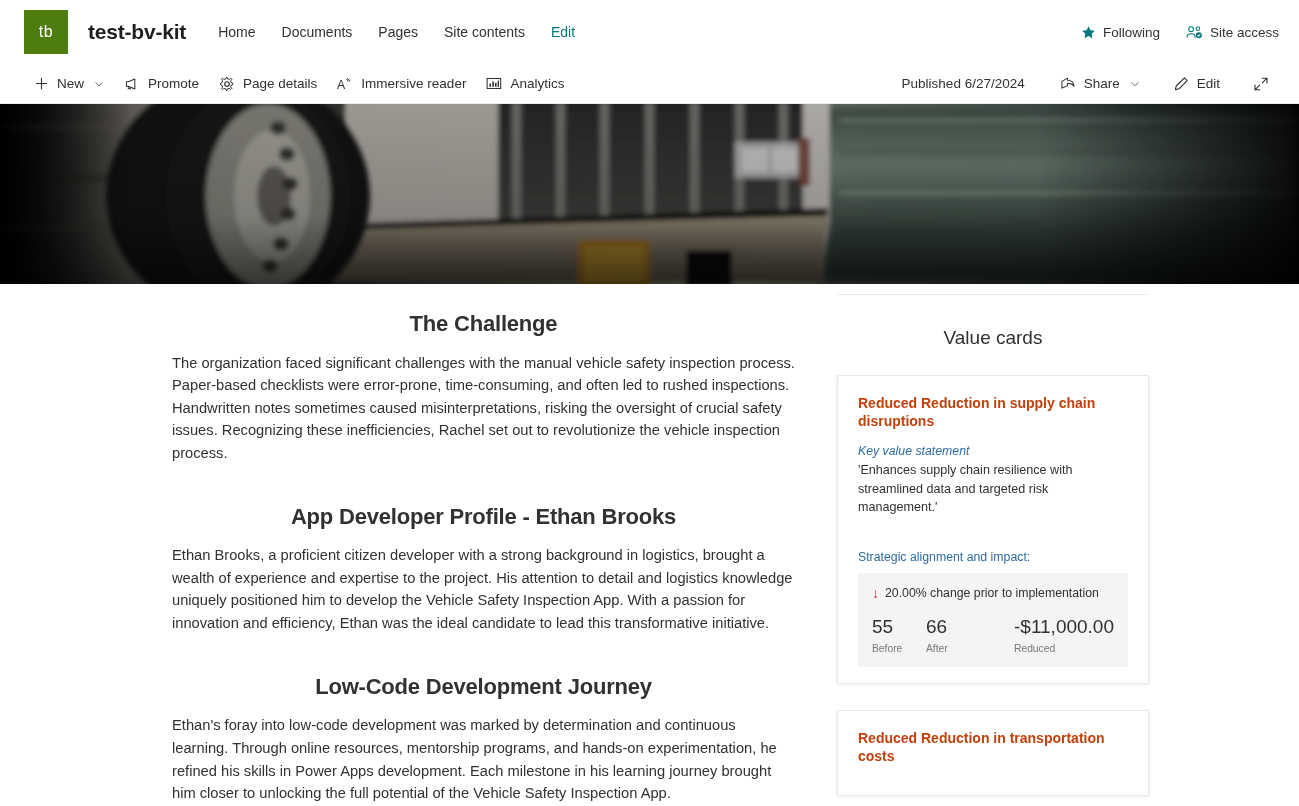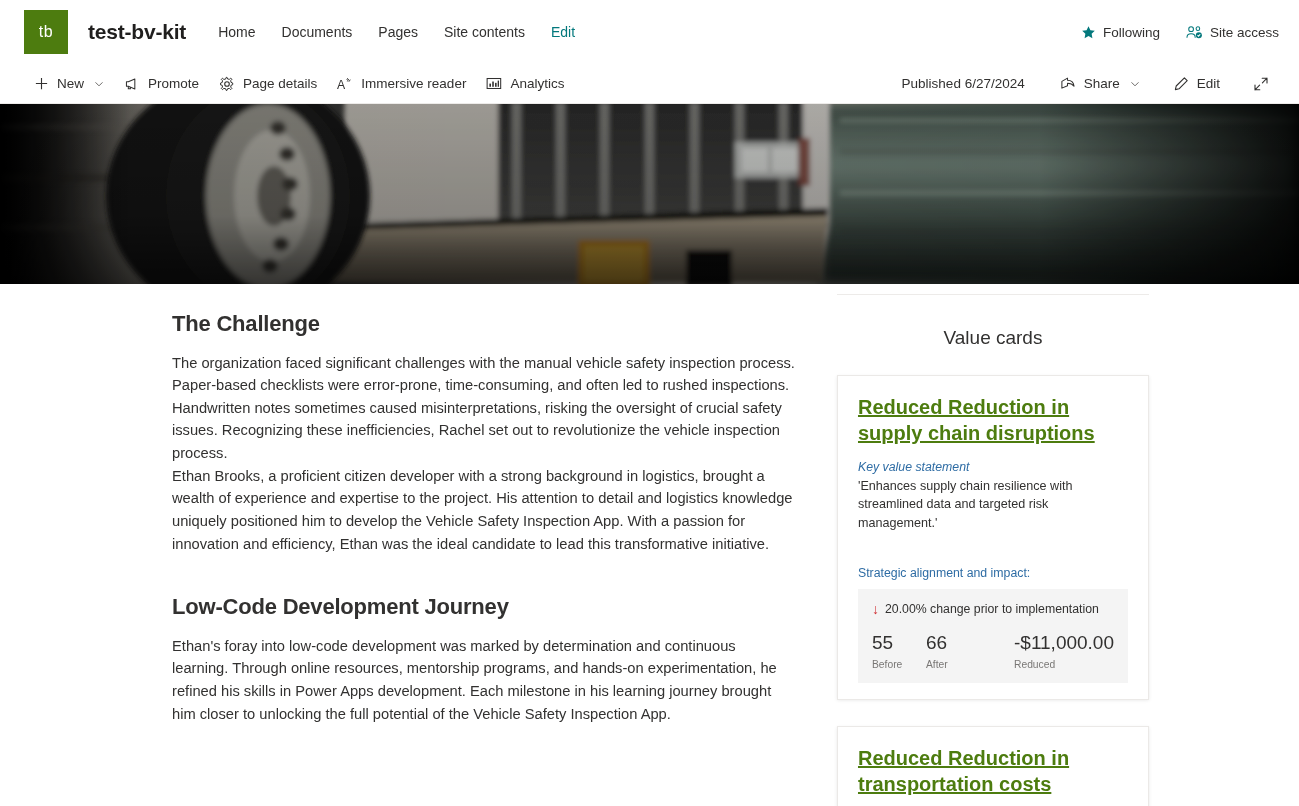--- a/index.html
+++ b/index.html
@@ -141,20 +141,21 @@
     padding: 0 150px 0 10px;
   }
 
   .sec-head {
     font-size: 22px;
     font-weight: 700;
     color: #323130;
     letter-spacing: -.2px;
     margin: 0 0 14px 0;
     line-height: 1.25;
+    text-align: center;
   }
   .sec-head.gap { margin-top: 38px; }
   .sec-body {
     font-size: 14.7px;
     line-height: 1.54;
     color: #323130;
     margin: 0;
     max-width: 632px;
   }
 
@@ -173,26 +174,25 @@
     margin: 0;
   }
   .vcard {
     background: #ffffff;
     border: 1px solid #ebe9e7;
     box-shadow: 0 1.2px 3.6px rgba(0,0,0,.09), 0 .3px .9px rgba(0,0,0,.06);
     padding: 18px 20px 16px 20px;
     margin-bottom: 26px;
   }
   .vcard-title {
-    font-size: 20px;
+    font-size: 14px;
     font-weight: 700;
-    color: #4d7c0f;
+    color: #c2410c;
     line-height: 1.3;
     margin: 0 0 14px 0;
-    text-decoration: underline;
   }
   .vcard-kvs-label {
     font-size: 12.3px;
     font-style: italic;
     color: #2e6ca4;
     margin: 0 0 3px 0;
   }
   .vcard-kvs-text {
     font-size: 12.6px;
     line-height: 1.45;
@@ -510,20 +510,21 @@
 <div class="page-body">
 
   <div class="col-main">
 
     <div>
       <h2 class="sec-head">The Challenge</h2>
       <p class="sec-body">The organization faced significant challenges with the manual vehicle safety inspection process. Paper-based checklists were error-prone, time-consuming, and often led to rushed inspections. Handwritten notes sometimes caused misinterpretations, risking the oversight of crucial safety issues. Recognizing these inefficiencies, Rachel set out to revolutionize the vehicle inspection process.</p>
     </div>
 
     <div>
+      <h2 class="sec-head gap">App Developer Profile - Ethan Brooks</h2>
       <p class="sec-body">Ethan Brooks, a proficient citizen developer with a strong background in logistics, brought a wealth of experience and expertise to the project. His attention to detail and logistics knowledge uniquely positioned him to develop the Vehicle Safety Inspection App. With a passion for innovation and efficiency, Ethan was the ideal candidate to lead this transformative initiative.</p>
     </div>
 
     <div>
       <h2 class="sec-head gap">Low-Code Development Journey</h2>
       <p class="sec-body">Ethan's foray into low-code development was marked by determination and continuous learning. Through online resources, mentorship programs, and hands-on experimentation, he refined his skills in Power Apps development. Each milestone in his learning journey brought him closer to unlocking the full potential of the Vehicle Safety Inspection App.</p>
     </div>
 
   </div>
 

